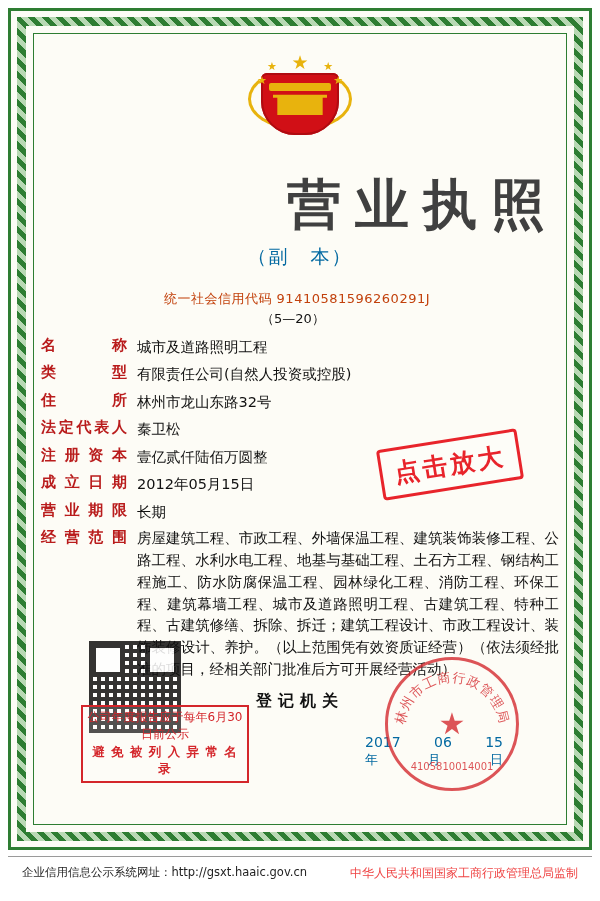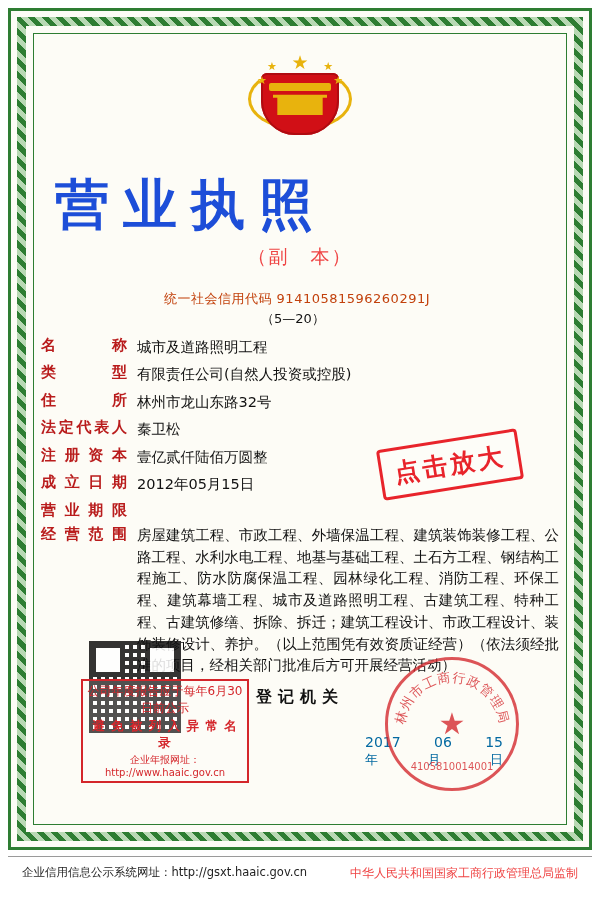--- a/index.html
+++ b/index.html
@@ -76,34 +76,34 @@
     position:absolute;left:50%;top:22px;transform:translateX(-50%);
     width:104px;height:60px;
     border:3px solid #e8b30d;
     border-radius:52px/34px;
     border-top-color:transparent;
     box-sizing:border-box;
   }
 
   
   .title{
-    text-align:left;
+    text-align:right;
     font-family:"DejaVu Serif","Liberation Serif",serif;
     font-size:54px;
     font-weight:bold;
     letter-spacing:14px;
-    color:#1d4ed8;
+    color:#404040;
     margin:14px 0 2px 0;
     text-indent:14px;
   }
   .subtitle{
     text-align:center;
     font-family:"DejaVu Serif","Liberation Serif",serif;
     font-size:19px;
-    color:#ef4444;
+    color:#0369a1;
     letter-spacing:2px;
   }
   .code-line{
     text-align:center;
     font-size:13px;
     color:#c2410c;
     margin-top:20px;
     padding-right:6px;
     letter-spacing:0.5px;
   }
@@ -334,39 +334,39 @@
         <div class="val">壹亿贰仟陆佰万圆整</div>
       </div>
 
       <div class="row">
         <div class="lbl">成立日期</div>
         <div class="val">2012年05月15日</div>
       </div>
 
       <div class="row">
         <div class="lbl">营业期限</div>
+        <div class="val">长期</div>
       </div>
 
       <div class="row">
         <div class="lbl">经营范围</div>
         <div class="val scope">房屋建筑工程、市政工程、外墙保温工程、建筑装饰装修工程、公路工程、水利水电工程、地基与基础工程、土石方工程、钢结构工程施工、防水防腐保温工程、园林绿化工程、消防工程、环保工程、建筑幕墙工程、城市及道路照明工程、古建筑工程、特种工程、古建筑修缮、拆除、拆迁；建筑工程设计、市政工程设计、装饰装修设计、养护。（以上范围凭有效资质证经营）（依法须经批准的项目，经相关部门批准后方可开展经营活动）</div>
       </div>
 
     </div>
 
     <div class="registrar">登记机关</div>
 
     <div class="zoom-stamp">点击放大</div>
 
     <div class="qr"></div>
 
     <div class="warn">
       <div class="w1">公司年度报告应于每年6月30日前公示</div>
       <div class="w2">避 免 被 列 入 异 常 名 录</div>
-      <div class="w3">企业年报网址：http://www.haaic.gov.cn</div>
     </div>
 
     <div class="seal">
       <svg class="arc" viewBox="0 0 128 128">
         <defs>
           <path id="arcpath" d="M 16,70 A 48,48 0 0 1 112,70" fill="none"></path>
         </defs>
         <text><textPath href="#arcpath" startOffset="50%" text-anchor="middle">林州市工商行政管理局</textPath></text>
       </svg>
       <div class="star">★</div>

